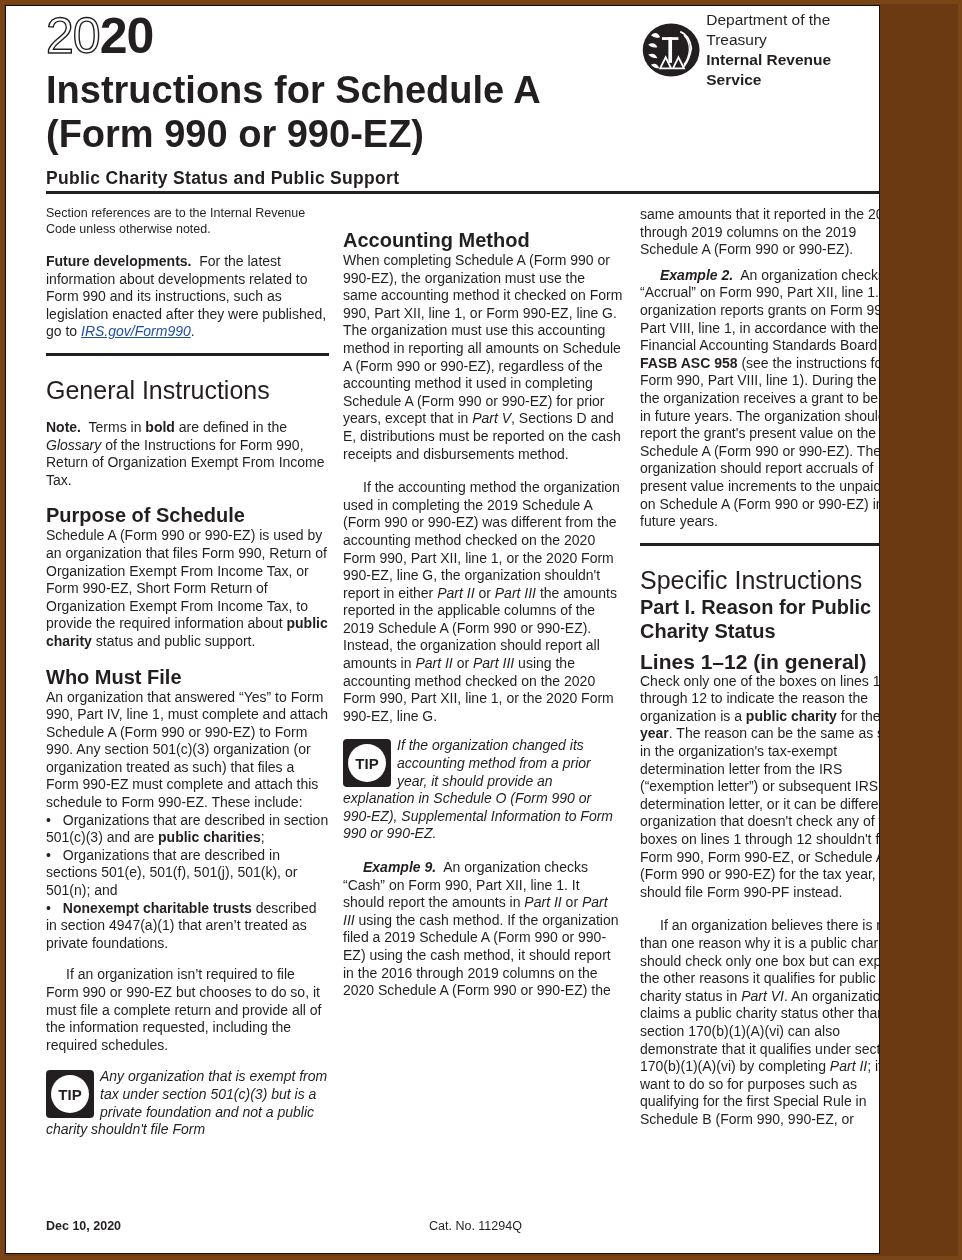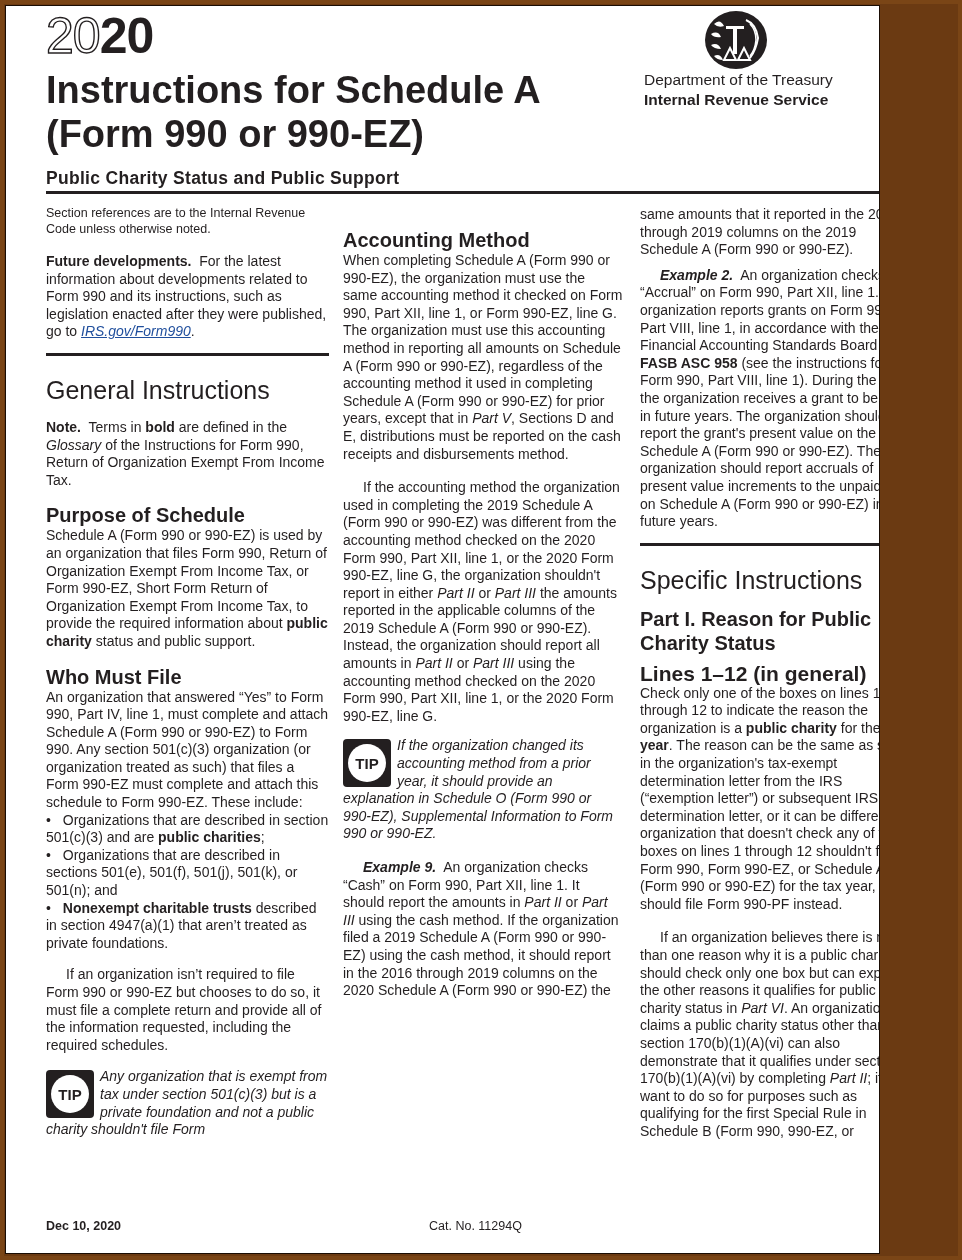--- a/index.html
+++ b/index.html
@@ -27,21 +27,21 @@
     position: absolute; left: 40px; top: 4px; height: 52px;
     font-size: 50px; line-height: 52px; font-weight: bold; letter-spacing: -1px;
   }
   .year .outline {
     color: #ffffff;
     -webkit-text-stroke: 1.4px #231f20;
     font-weight: normal;
   }
   .year .solid { color: #231f20; }
   .agency {
-    position: absolute; left: 634px; top: 4px; display: flex; align-items: center; flex-direction: column;
+    position: absolute; left: 634px; top: 4px; display: flex; align-items: center;
   }
   .agency svg { width: 68px; height: 60px; }
   .agency .names { margin-left: 4px; font-size: 15.5px; line-height: 20px; }
   .agency .dept { font-weight: normal; }
   .agency .irs { font-weight: bold; }
   .title {
     position: absolute; left: 40px; top: 62px;
     font-size: 38px; line-height: 44px; font-weight: bold;
   }
   .subtitle {
@@ -201,21 +201,21 @@
 
   <div class="col col3">
     <p>same amounts that it reported in the 2016 through 2019 columns on the 2019 Schedule A (Form 990 or 990-EZ).</p>
     <p class="indent" style="margin-top:8px">
       <span class="b i">Example 2.</span>&nbsp;
       <span>An organization checks “Accrual” on Form 990, Part XII, line 1. The organization reports grants on Form 990, Part VIII, line 1, in accordance with the Financial Accounting Standards Board</span>
       <span class="b">FASB ASC 958</span>
       <span>(see the instructions for Form 990, Part VIII, line 1). During the year, the organization receives a grant to be paid in future years. The organization should report the grant's present value on the 2020 Schedule A (Form 990 or 990-EZ). The organization should report accruals of present value increments to the unpaid grant on Schedule A (Form 990 or 990-EZ) in future years.</span>
     </p>
     <div class="h1" style="margin-top:12px">Specific Instructions</div>
-    <div class="h2" style="margin-top:12px">Part I. Reason for Public Charity Status</div>
+    <div class="h2" style="margin-top:0">Part I. Reason for Public Charity Status</div>
     <div class="h3">Lines 1–12 (in general)</div>
     <p>
       <span>Check only one of the boxes on lines 1 through 12 to indicate the reason the organization is a</span>
       <span class="b">public charity</span>
       <span>for the</span>
       <span class="b">tax year</span><span>. The reason can be the same as stated in the organization's tax-exempt determination letter from the IRS (“exemption letter”) or subsequent IRS determination letter, or it can be different. An organization that doesn't check any of the boxes on lines 1 through 12 shouldn't file Form 990, Form 990-EZ, or Schedule A (Form 990 or 990-EZ) for the tax year, but should file Form 990-PF instead.</span>
     </p>
     <p class="gap indent" style="margin-top:16px">
       <span>If an organization believes there is more than one reason why it is a public charity, it should check only one box but can explain the other reasons it qualifies for public charity status in</span>
       <span class="i">Part VI</span><span>. An organization that claims a public charity status other than section 170(b)(1)(A)(vi) can also demonstrate that it qualifies under section 170(b)(1)(A)(vi) by completing</span>

